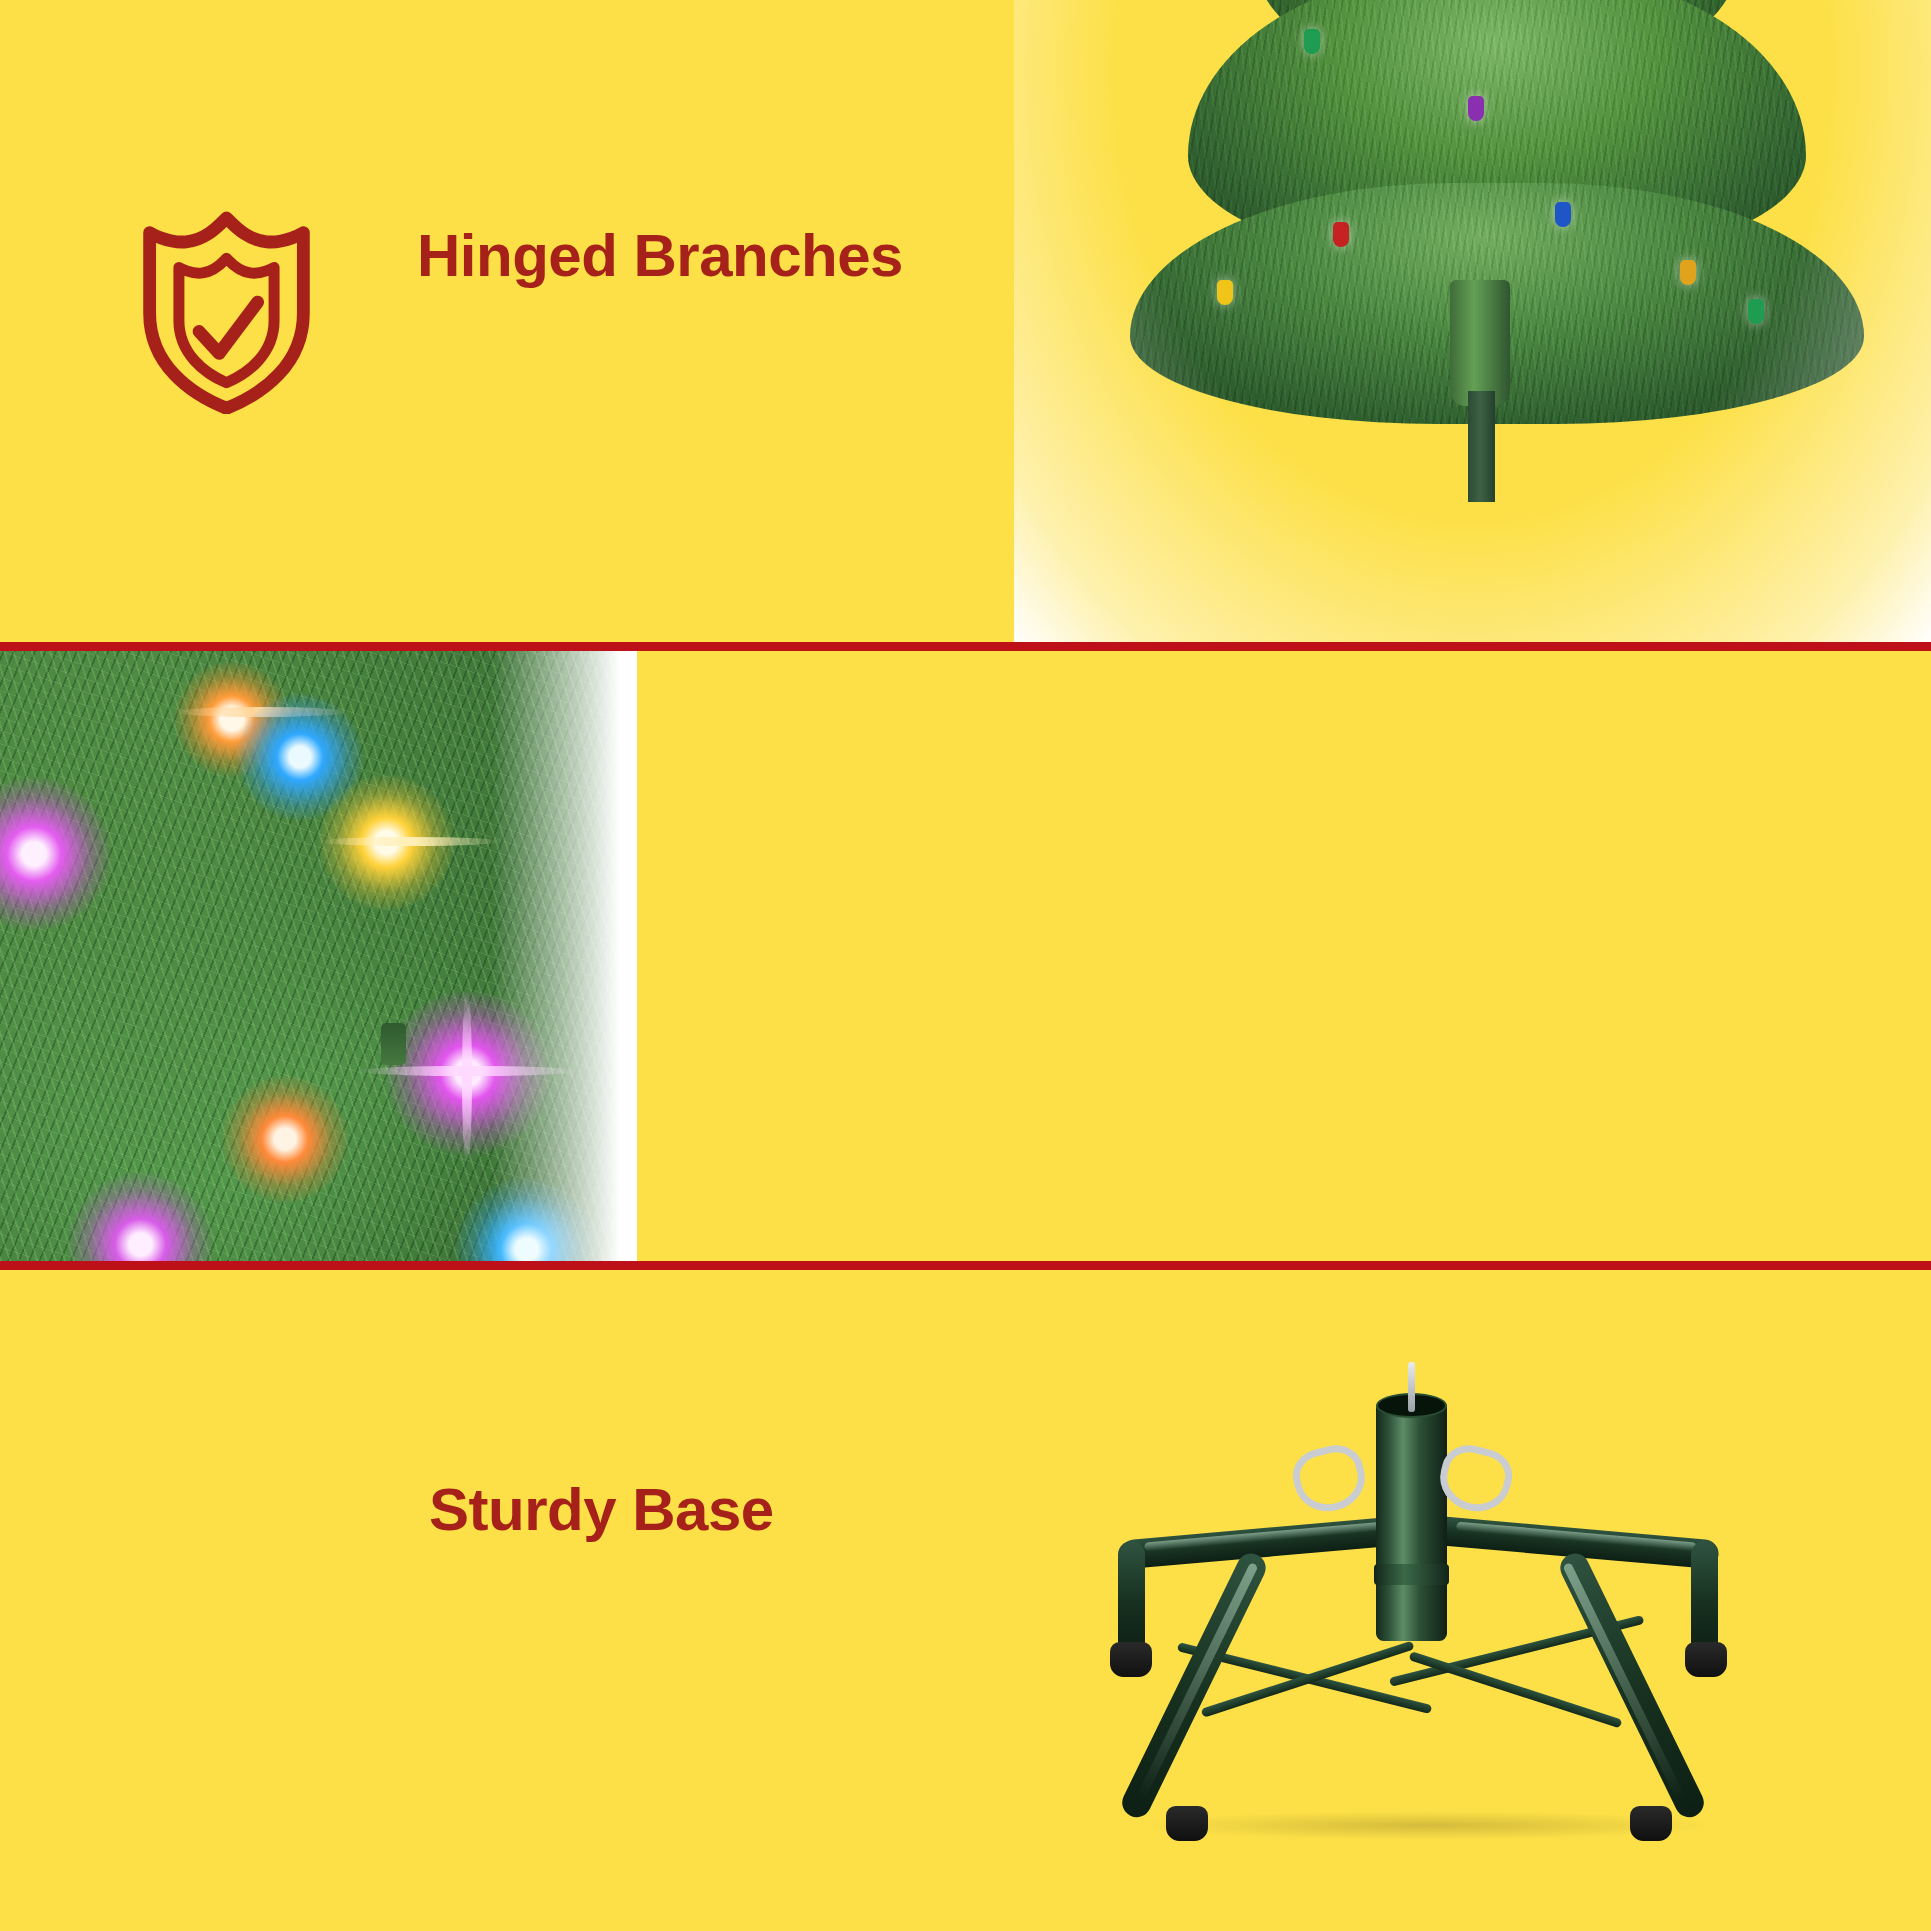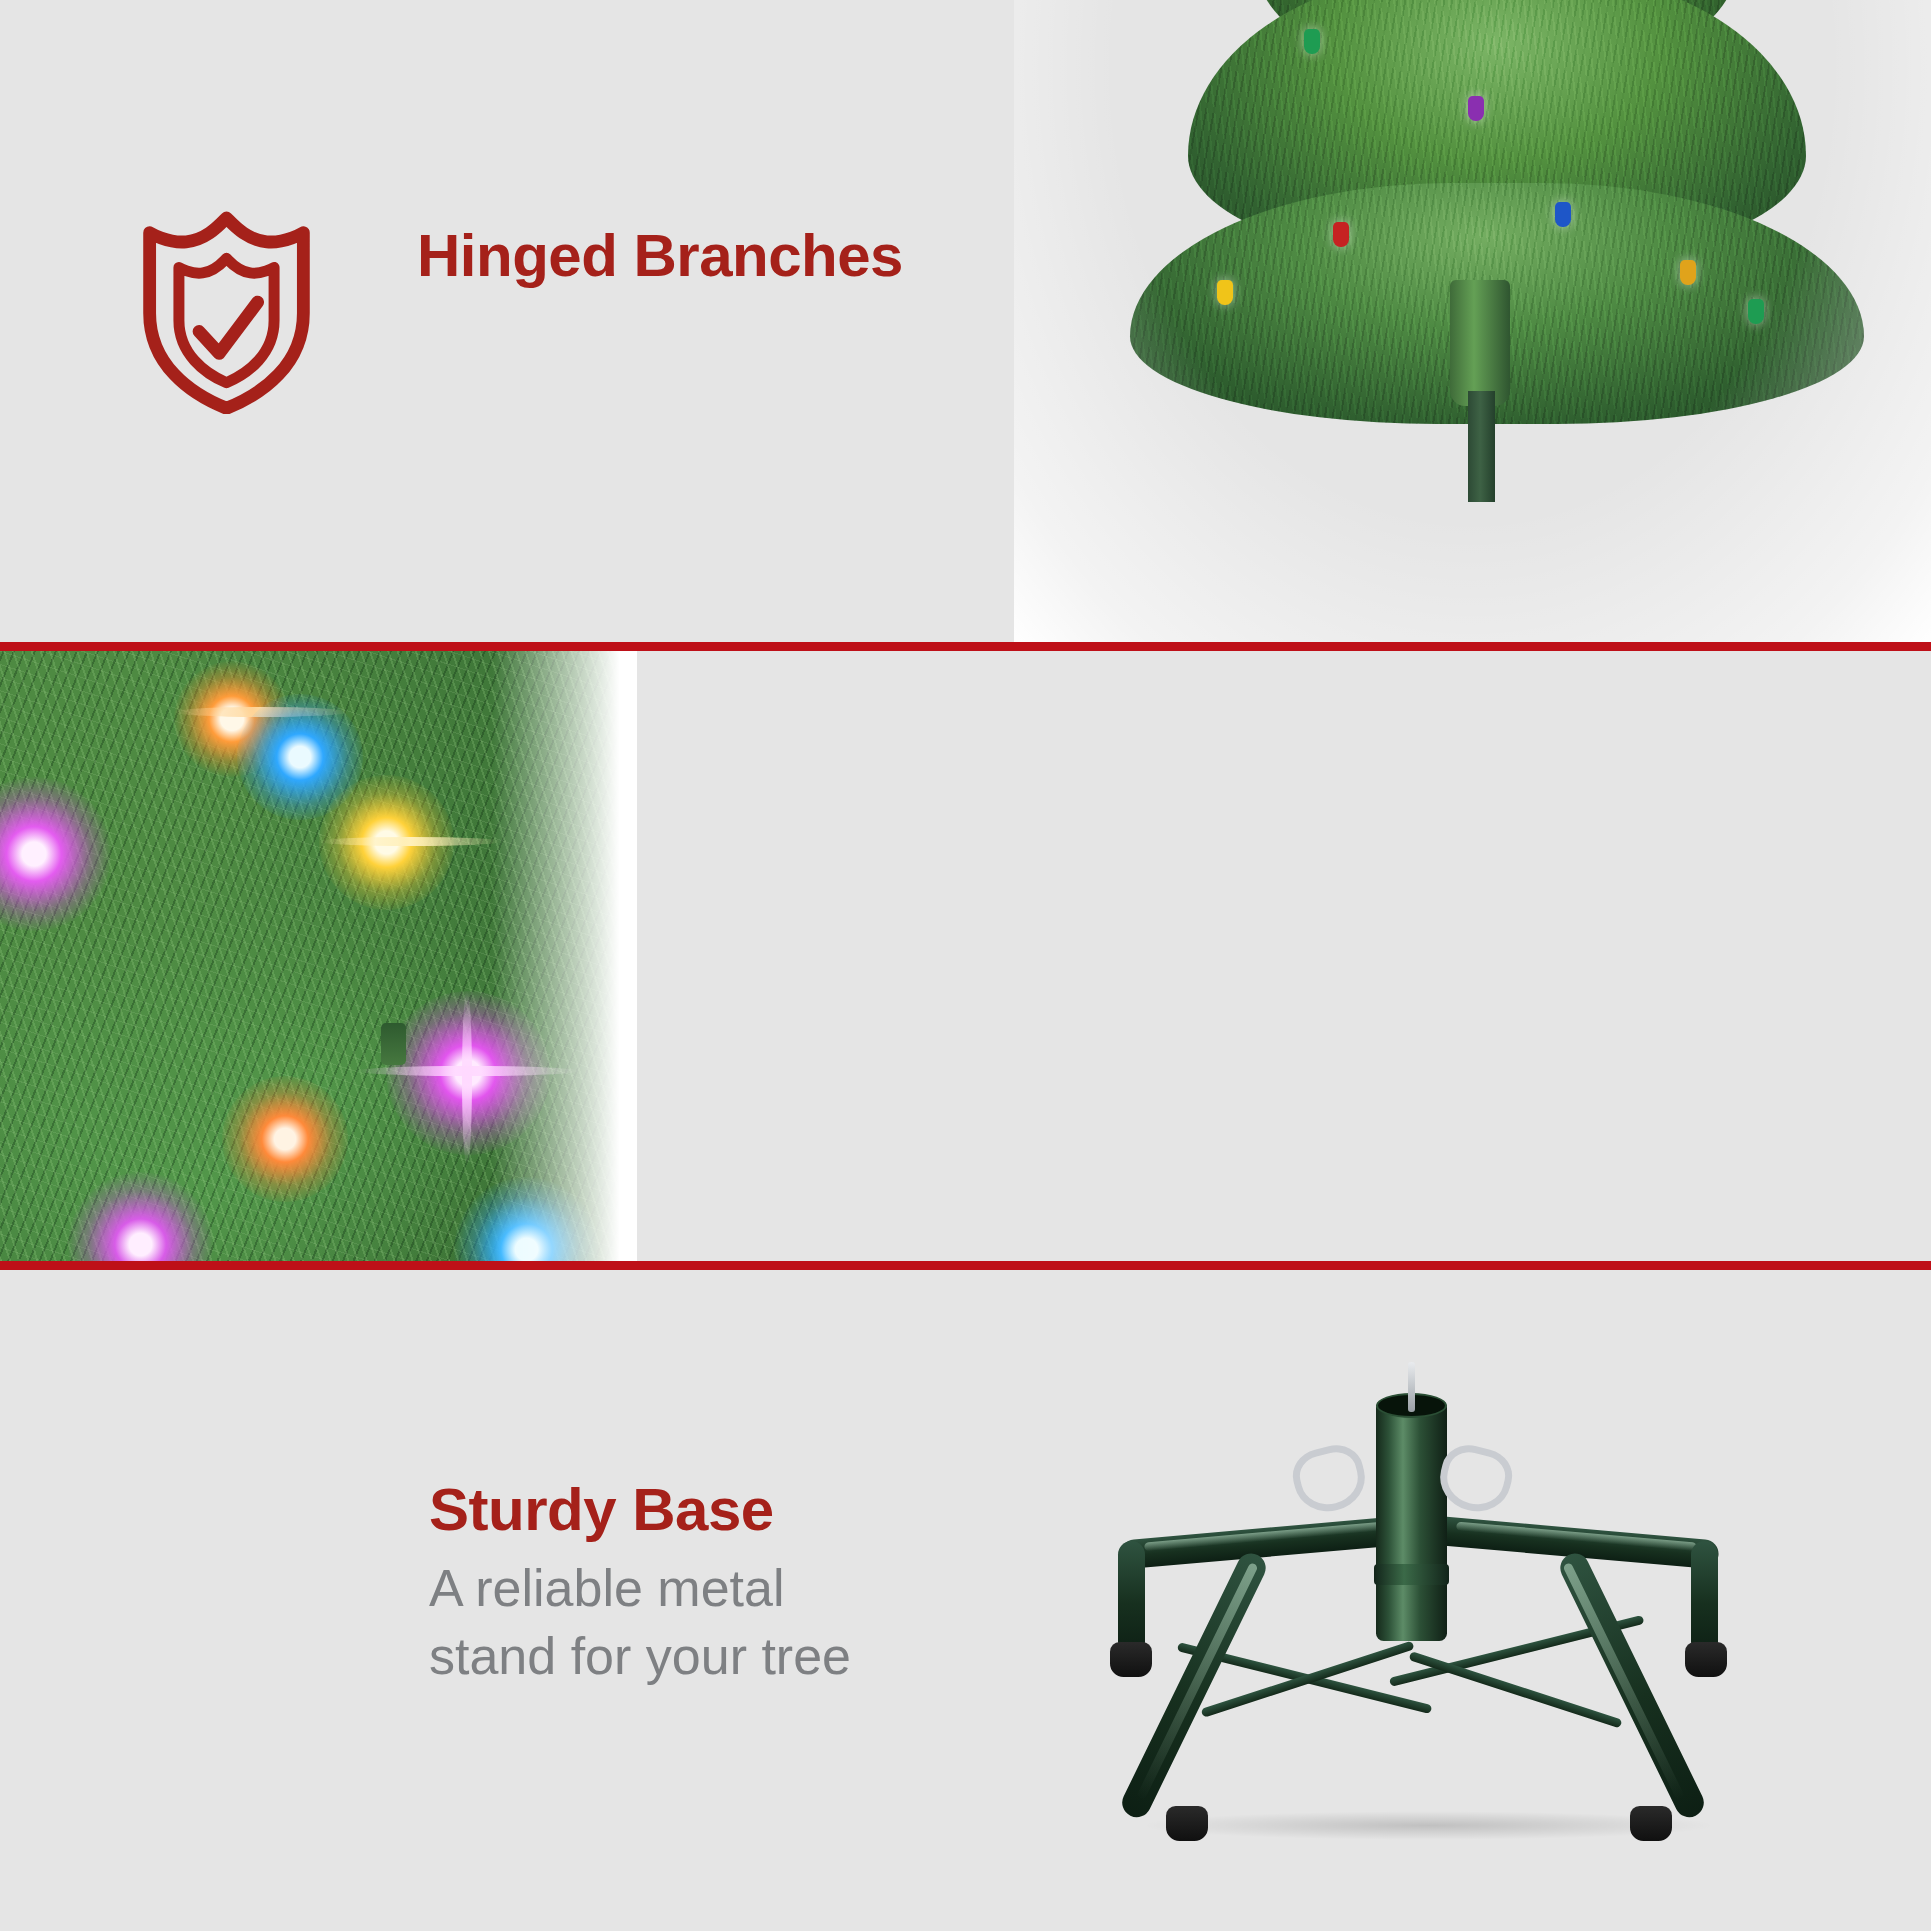--- a/index.html
+++ b/index.html
@@ -8,21 +8,21 @@
     background: #ffffff;
     font-family: "Liberation Sans", sans-serif;
     overflow: hidden;
   }
   #page { position: relative; width: 1931px; height: 1931px; background:#fff; }
 
   .divider { position: absolute; left: 0; width: 1931px; height: 8.7px; background: #BE1018; }
   #divider-1 { top: 642px; }
   #divider-2 { top: 1261px; }
 
-  .panel { position: absolute; left: 0; width: 1931px; overflow: hidden; background: #e5e5e5; }
+  .panel { position: absolute; left: 0; width: 1931px; overflow: hidden; background: #fde047; }
   #panel-hinged { top: 0;     height: 642px; }
   #panel-pvc    { top: 651px; height: 610px; }
   #panel-base   { top: 1270px;height: 661px; }
 
   
   .feature-text { position: absolute; }
   .feature-title {
     color: #A5211A;
     font-weight: bold;
     font-size: 60px;
@@ -238,19 +238,17 @@
       <div id="hub"></div>
       <div id="hub-mouth"></div>
       <div id="hub-ring"></div>
       <div id="pin"></div>
       <div class="thumbscrew" style="left:290px;top:124px; transform: rotate(-14deg);"></div>
       <div class="thumbscrew" style="left:436px;top:124px; transform: rotate(14deg);"></div>
     </div>
 
     <div class="feature-text" id="text-base" style="top:208px;">
       <div class="feature-title">Sturdy Base</div>
-      <div class="feature-desc">A reliable metal
-stand for your tree</div>
     </div>
   </div>
 
 </div>
 
 
 </body></html>

